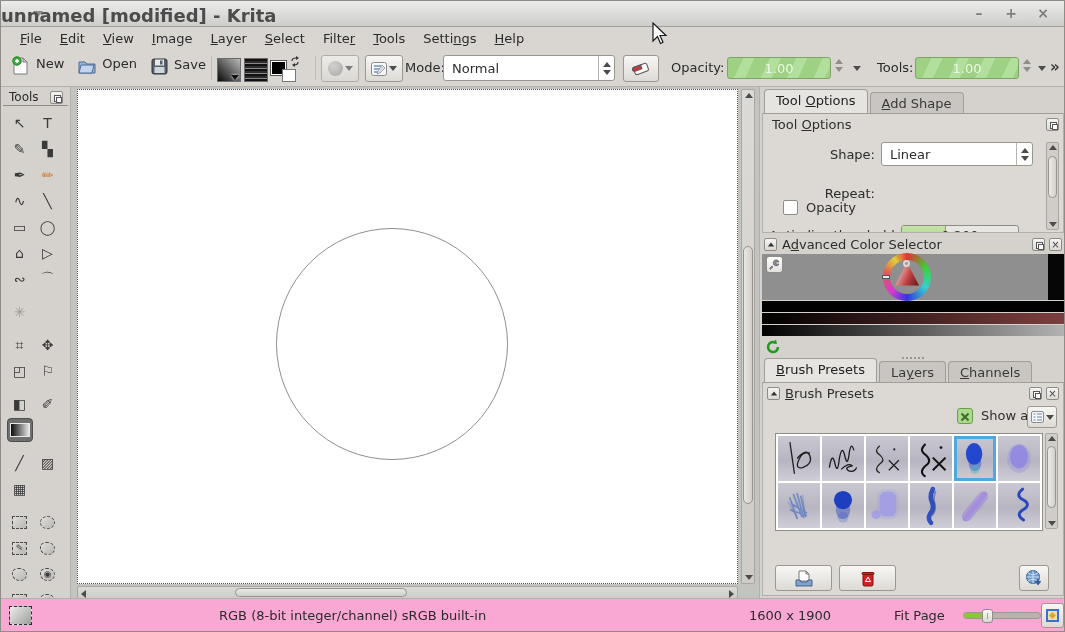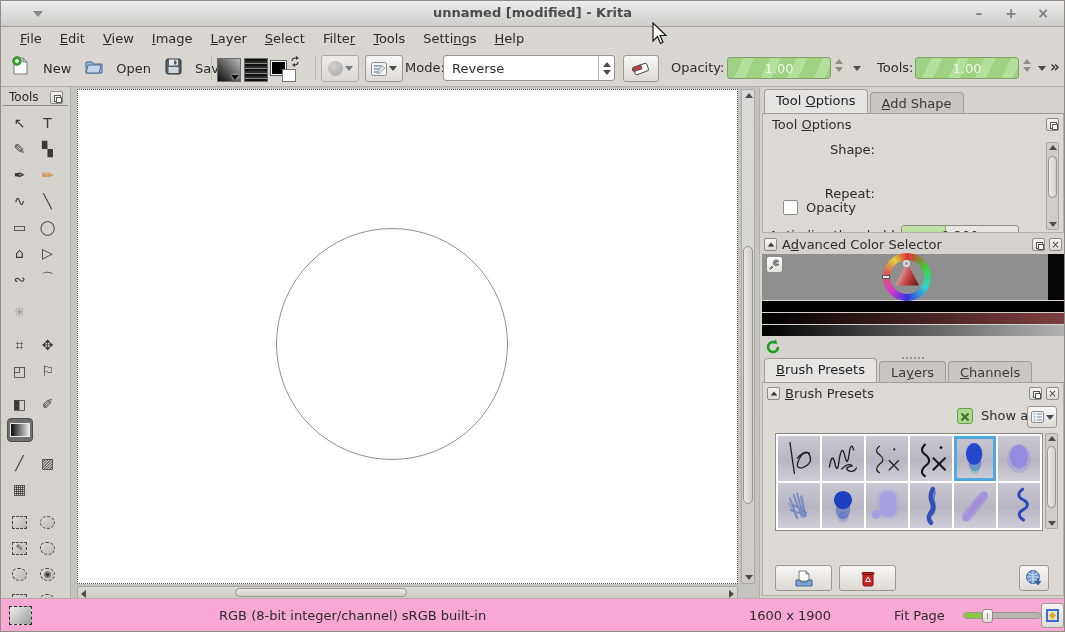--- a/index.html
+++ b/index.html
@@ -1,30 +1,30 @@
 <!DOCTYPE html>
 <html><head>
 <meta charset="utf-8">
 <style>
 *{margin:0;padding:0;box-sizing:border-box}
 body{font-family:"DejaVu Sans","Liberation Sans",sans-serif;font-size:13px;color:#2e2e2e;background:#b0b0b0}
 #app{position:relative;width:1065px;height:632px;overflow:hidden;background:#d9d6d1;border:1px solid #8f8c88}
 
 #titlebar{position:absolute;left:0;top:0;width:100%;height:26px;background:linear-gradient(#ececec,#cdcdca);border-bottom:1px solid #a3a09b}
-#titlebar .title{position:absolute;left:0;right:0;top:4px;text-align:center;font-weight:bold;color:#4c4c4c;font-size:13px}
+#titlebar .title{position:absolute;left:0;right:0;top:4px;font-weight:bold;color:#4c4c4c;font-size:18px}
 #win-menu{position:absolute;left:32px;top:10px;width:0;height:0;border-left:5px solid transparent;border-right:5px solid transparent;border-top:6px solid #8a8a87}
 .winbtns{position:absolute;right:10px;top:3px;display:flex;gap:10px}
 .winbtn{width:22px;height:18px;text-align:center;color:#7d7d7a;font-size:14px;line-height:18px;font-weight:bold}
 
 #menubar{position:absolute;left:0;top:26px;width:100%;height:22px;display:flex;align-items:center;padding-left:10px;background:#d9d6d1}
 .menu-item{padding:2px 9px;color:#2b2b2b}
 
 #toolbar{position:absolute;left:0;top:48px;width:100%;height:38px;background:#d9d6d1;border-bottom:1px solid #b3b0ab}
 .tb{position:absolute;display:flex;align-items:center;gap:5px}
-.tbbtn{display:flex;align-items:flex-end;gap:12px;padding:3px 4px;border-radius:3px}
+.tbbtn{display:flex;align-items:flex-start;gap:5px;padding:3px 4px;border-radius:3px}
 .raised{background:linear-gradient(#f8f7f5,#dddad5);border:1px solid #9b988f;border-radius:3px}
 .tb-label{color:#2b2b2b}
 .swatch{width:24px;height:24px;border:1px solid #6b6b6b;position:relative}
 #sw-gradient{background:linear-gradient(45deg,#0a0a0a,#b9b9b9)}
 #sw-pattern{background:repeating-linear-gradient(0deg,#101010 0 2px,#8a8a8a 2px 3px,#2c2c2c 3px 5px),repeating-linear-gradient(90deg,#000 0 2px,transparent 2px 4px);background-blend-mode:screen}
 .mini-drop{position:absolute;right:1px;bottom:1px;width:0;height:0;border-left:4px solid transparent;border-right:4px solid transparent;border-top:5px solid #111;filter:drop-shadow(0 0 1px #fff)}
 #fgbg{position:relative;width:30px;height:28px}
 #fgbg .fg{position:absolute;left:0;top:5px;width:15px;height:14px;background:#000;border:1px solid #fff;outline:1px solid #555}
 #fgbg .bg{position:absolute;left:11px;top:13px;width:14px;height:13px;background:#fff;border:1px solid #777}
 #fgbg svg{position:absolute;right:0;top:0}
@@ -220,21 +220,21 @@
             <path d="M11 3 l3 3 -5 5 -3 1 1 -3 z" fill="#d8dde5" stroke="#8a8a8a" stroke-width=".7"></path>
           </svg>
         <span class="tri dn"></span>
       </div>
     </div>
 
     <div class="tb" style="left:404px;top:11px">
         <span class="tb-label">Mode:</span>
       </div>
     <div class="combo" style="left:442px;top:6px;width:172px;height:26px;position:absolute">
-      <span>Reverse</span>
+      <span>Normal</span>
       <div class="spin">
           <span class="tri up"></span>
           <span class="tri dn"></span>
         </div>
     </div>
 
     <div class="tb" style="left:622px;top:6px">
       <div class="raised" style="width:36px;height:27px;display:flex;align-items:center;justify-content:center">
         <svg width="18" height="14" viewBox="0 0 18 14">
             <g transform="rotate(-20 9 7)">
@@ -372,20 +372,27 @@
 
       <div class="panel" style="top:26px;height:120px;overflow:hidden">
         <div class="dockhead">
           <span class="t">Tool <u>O</u>ptions</span>
           <div class="headbtns">
               <span class="floatbtn"></span>
             </div>
         </div>
         <div class="optrow" style="left:0;top:28px;right:30px">
           <span class="lab">Shape:</span>
+          <div class="combo" style="flex:1;height:24px">
+            <span>Linear</span>
+            <div class="spin">
+                <span class="tri up"></span>
+                <span class="tri dn"></span>
+              </div>
+          </div>
         </div>
         <div class="optrow" style="left:0;top:72px;right:30px">
           <span class="lab">Repeat:</span>
         </div>
         <div class="optrow" style="left:20px;top:86px;gap:8px">
           <span class="checkbox"></span>
           <span>Opacity</span>
         </div>
         <div class="optrow" style="left:6px;top:111px;right:30px;gap:6px">
           <span>Anti-alias threshold</span>

